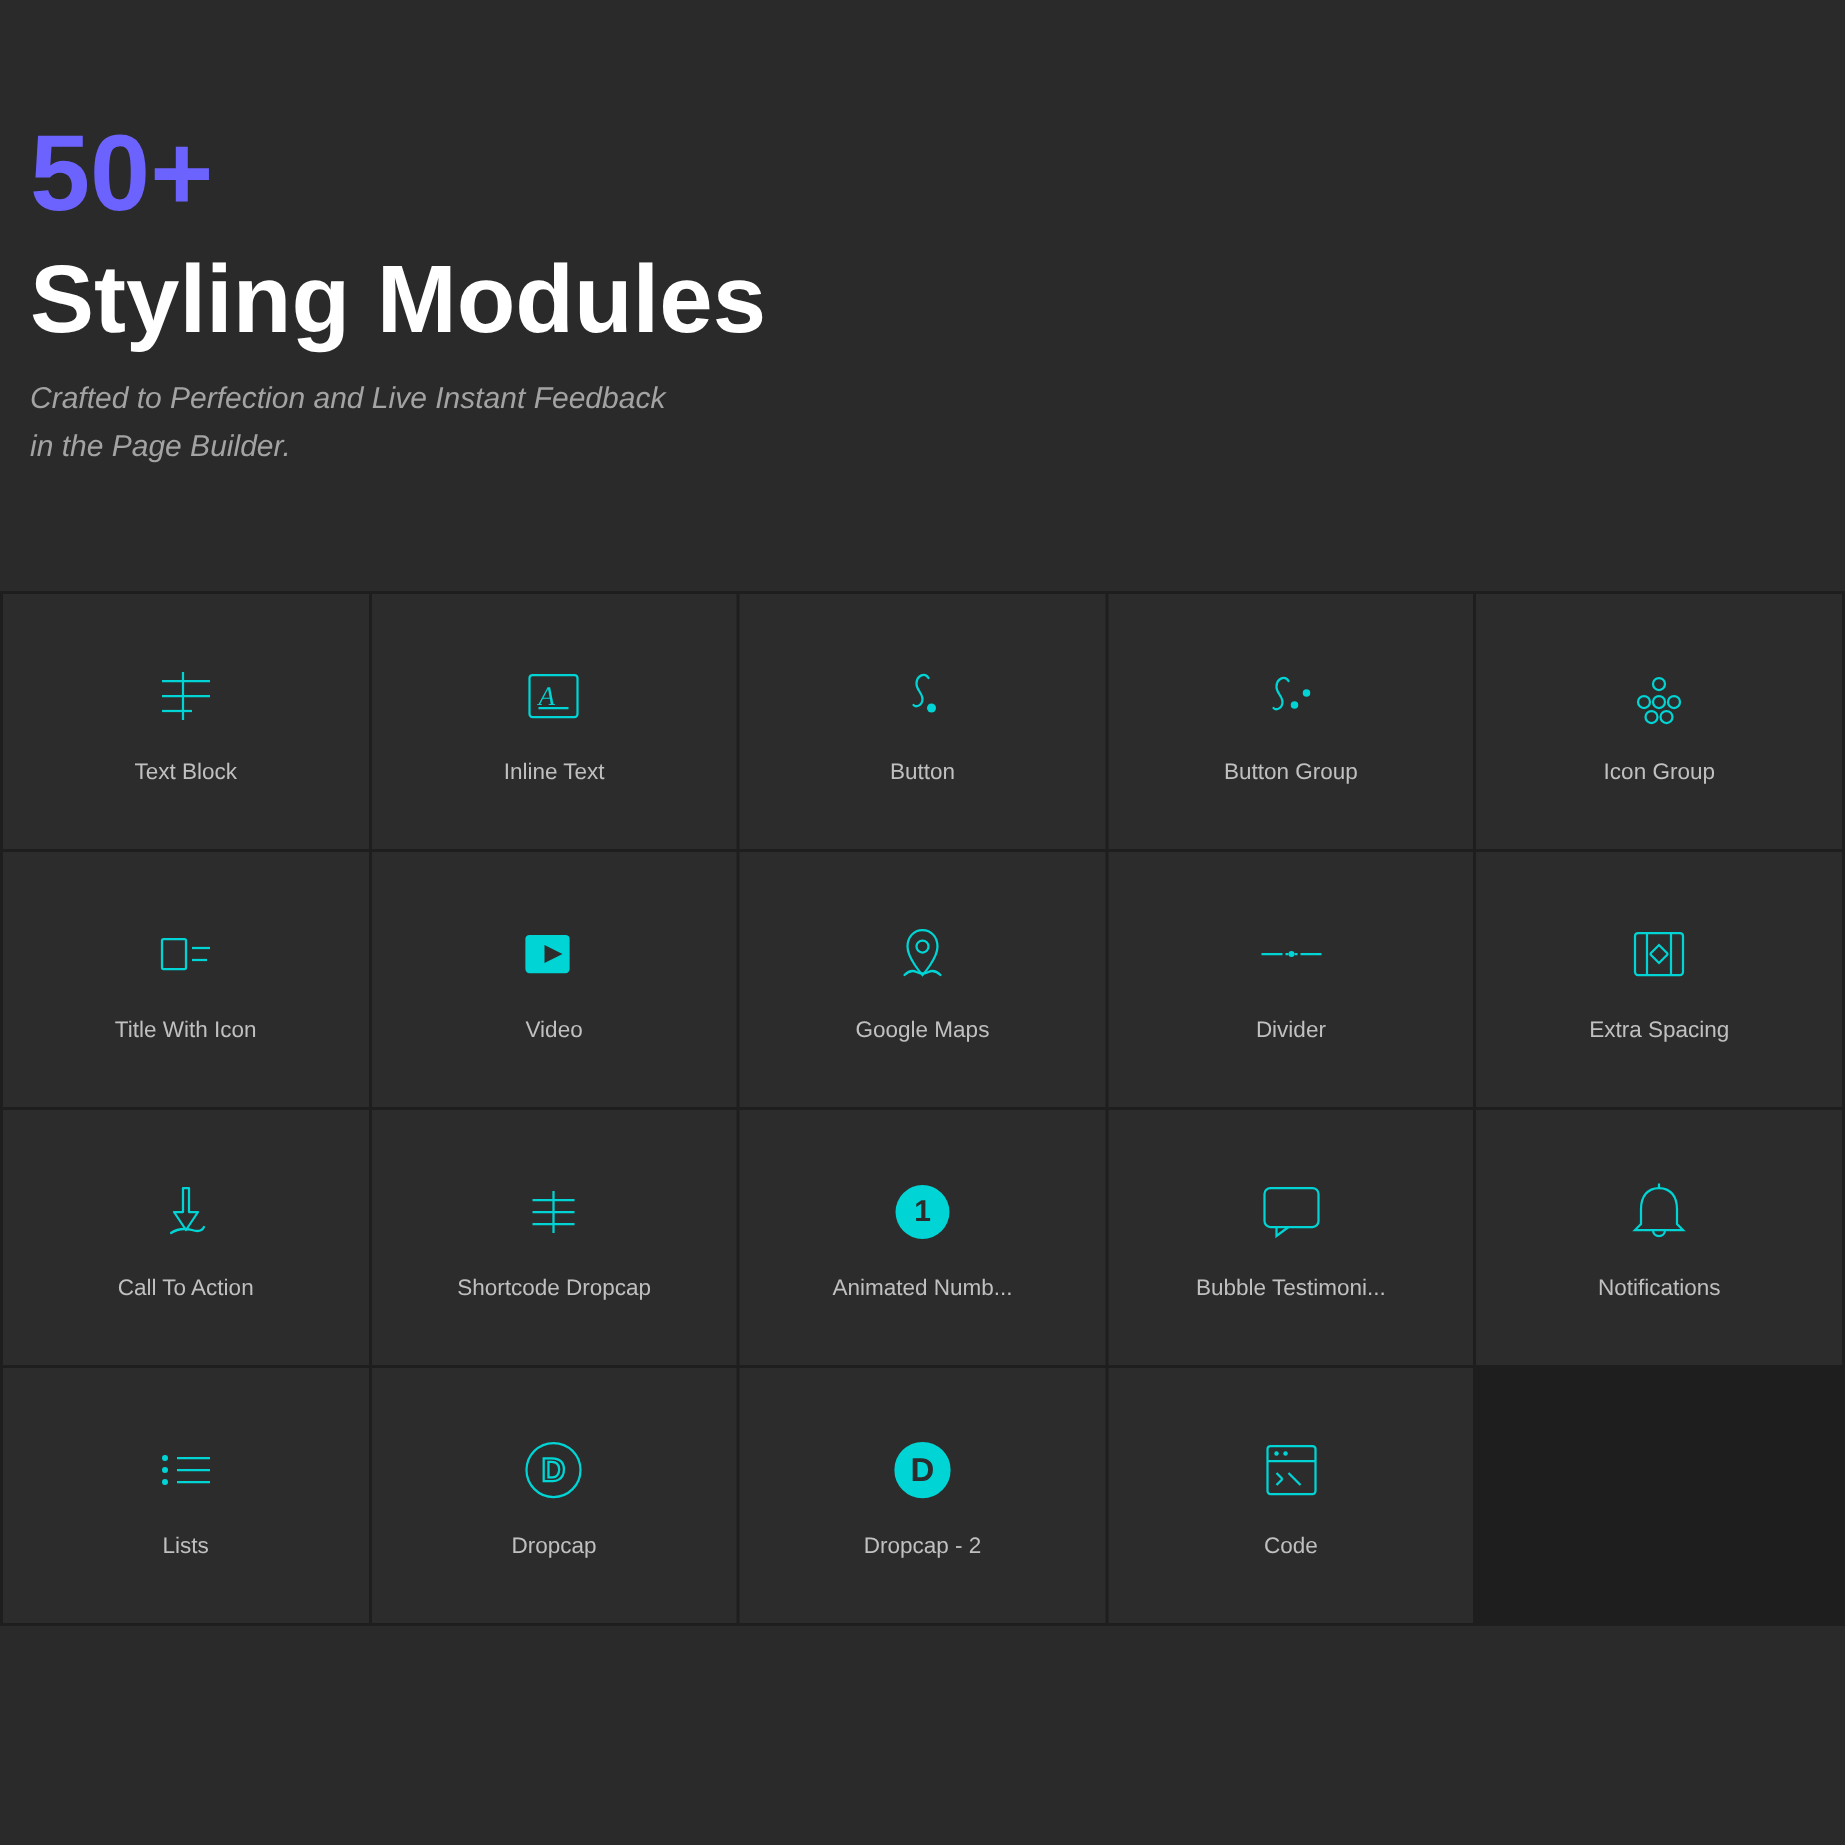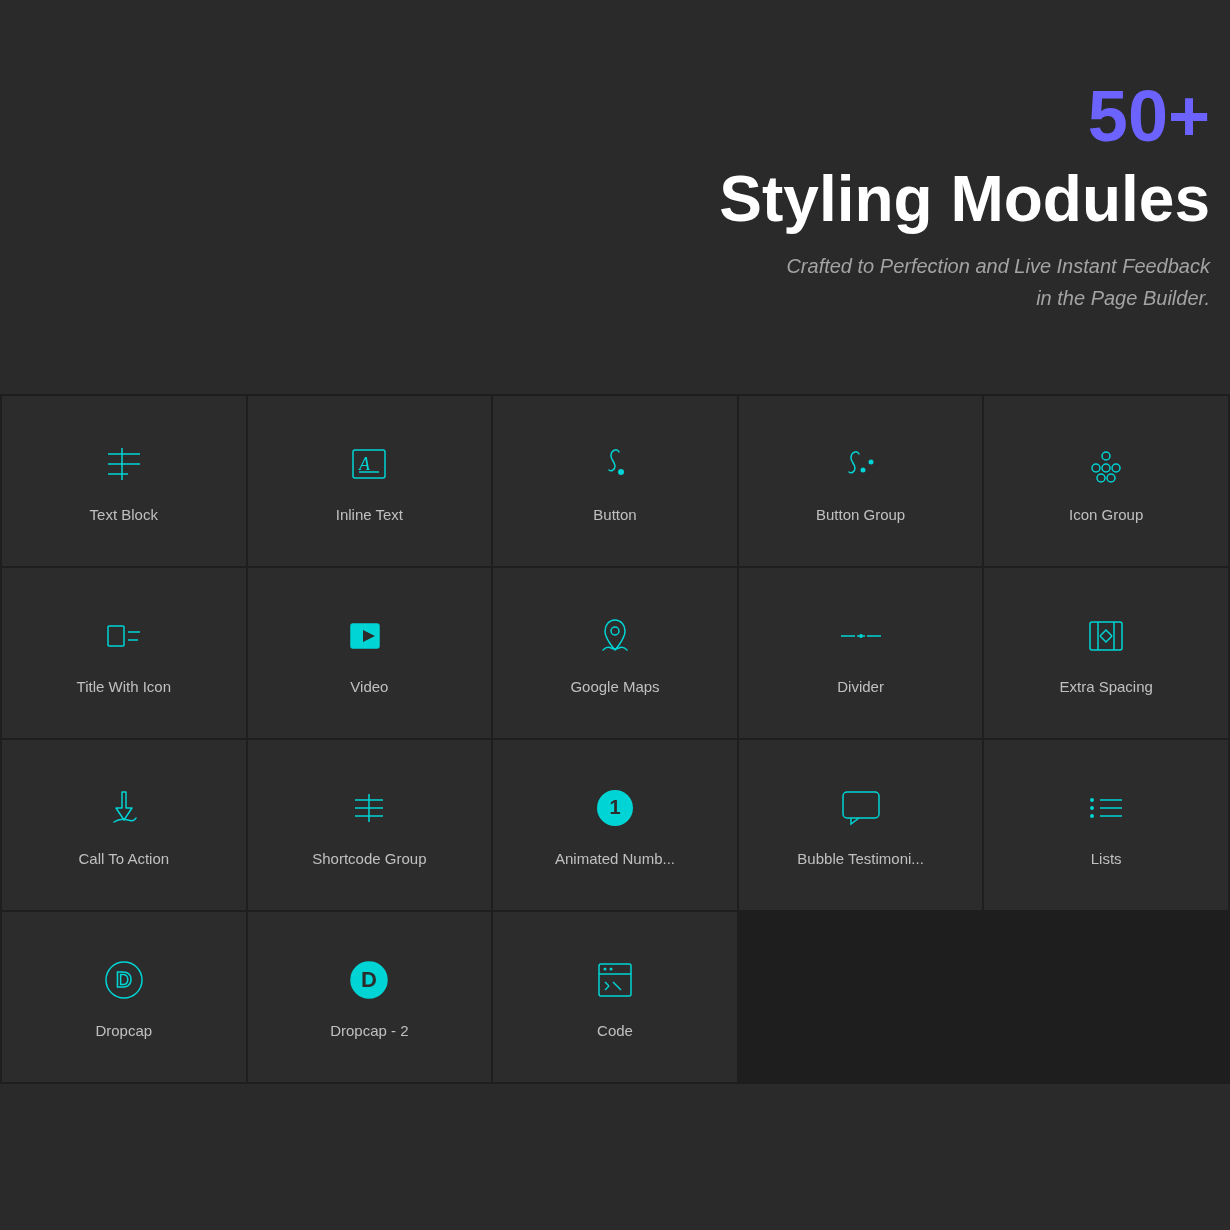--- a/index.html
+++ b/index.html
@@ -4,21 +4,21 @@
   <style>
     * { margin: 0; padding: 0; box-sizing: border-box; }
     body {
       background-color: #2a2a2a;
       font-family: 'Segoe UI', Arial, sans-serif;
       color: #ffffff;
       width: 1230px;
       min-height: 1230px;
     }
     .hero {
-      text-align: right;
+      text-align: left;
       padding: 80px 20px 60px;
     }
     .hero-number {
       font-size: 72px;
       font-weight: 800;
       color: #6c63ff;
       line-height: 1;
       margin-bottom: 10px;
     }
     .hero-title {
@@ -205,39 +205,49 @@
     </div>
     <div class="grid-item">
       <div class="grid-icon">
         <svg viewBox="0 0 48 48" fill="none" stroke="#00d4d4" stroke-width="2">
     <line x1="24" y1="10" x2="24" y2="38"></line>
     <line x1="10" y1="24" x2="38" y2="24"></line>
     <line x1="10" y1="16" x2="38" y2="16"></line>
     <line x1="10" y1="32" x2="38" y2="32"></line>
   </svg>
       </div>
-      <div class="grid-label">Shortcode Group</div>
+      <div class="grid-label">Shortcode Dropcap</div>
     </div>
     <div class="grid-item">
       <div class="grid-icon">
         <svg viewBox="0 0 48 48" fill="none">
     <circle cx="24" cy="24" r="18" fill="#00d4d4" stroke="none"></circle>
     <text x="24" y="30" text-anchor="middle" font-size="20" font-weight="bold" fill="#2c2c2c" stroke="none" font-family="Arial">1</text>
   </svg>
       </div>
       <div class="grid-label">Animated Numb...</div>
     </div>
     <div class="grid-item">
       <div class="grid-icon">
         <svg viewBox="0 0 48 48" fill="none" stroke="#00d4d4" stroke-width="2">
     <rect x="6" y="8" width="36" height="26" rx="4"></rect>
     <path d="M14 34 L14 40 L22 34"></path>
   </svg>
       </div>
       <div class="grid-label">Bubble Testimoni...</div>
+    </div>
+    <div class="grid-item">
+      <div class="grid-icon">
+        <svg viewBox="0 0 48 48" fill="none" stroke="#00d4d4" stroke-width="2">
+    <path d="M24 8 C16 8 12 14 12 22 L12 32 L8 36 L40 36 L36 32 L36 22 C36 14 32 8 24 8Z"></path>
+    <path d="M20 36 C20 38.5 21.8 40 24 40 C26.2 40 28 38.5 28 36"></path>
+    <line x1="24" y1="8" x2="24" y2="5"></line>
+  </svg>
+      </div>
+      <div class="grid-label">Notifications</div>
     </div>
     <div class="grid-item">
       <div class="grid-icon">
         <svg viewBox="0 0 48 48" fill="none" stroke="#00d4d4" stroke-width="2">
     <circle cx="10" cy="16" r="2" fill="#00d4d4" stroke="none"></circle>
     <circle cx="10" cy="24" r="2" fill="#00d4d4" stroke="none"></circle>
     <circle cx="10" cy="32" r="2" fill="#00d4d4" stroke="none"></circle>
     <line x1="18" y1="16" x2="40" y2="16"></line>
     <line x1="18" y1="24" x2="40" y2="24"></line>
     <line x1="18" y1="32" x2="40" y2="32"></line>

